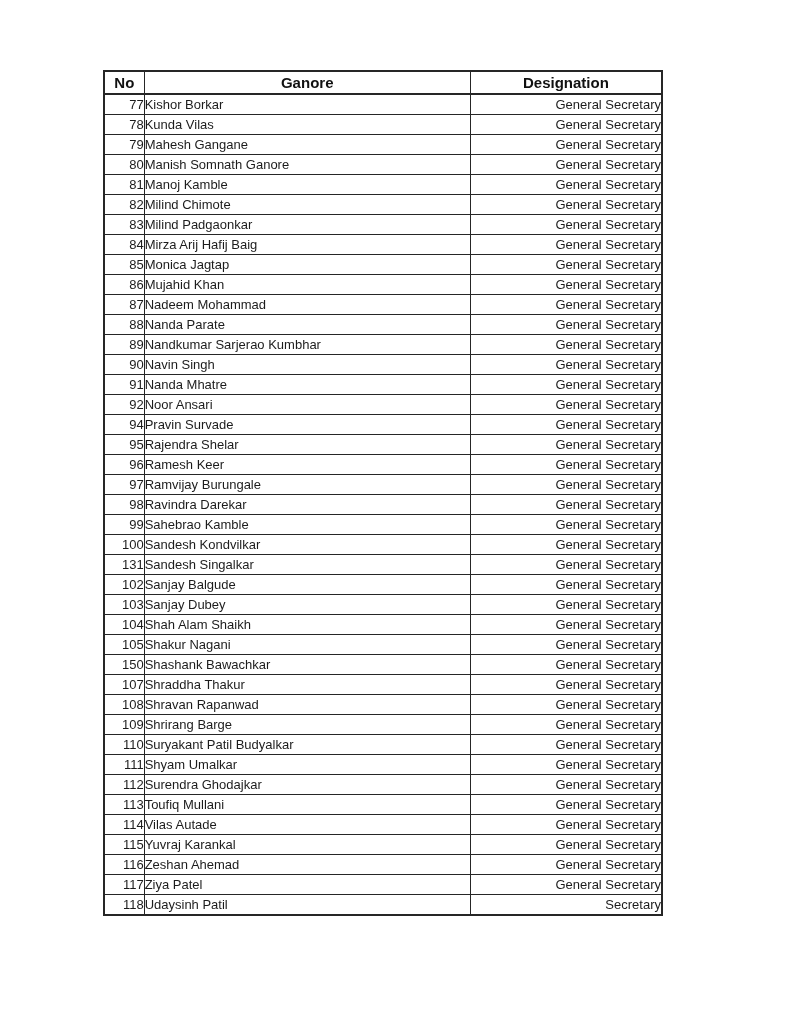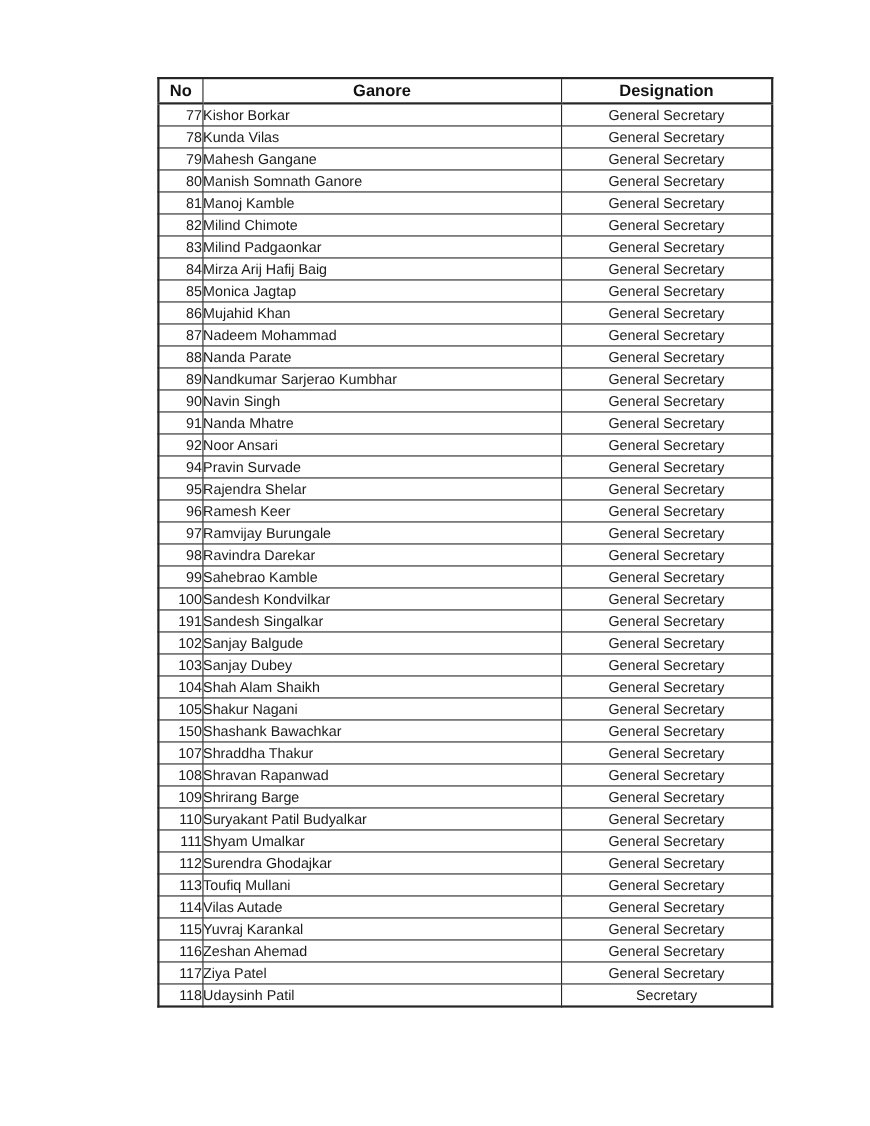--- a/index.html
+++ b/index.html
@@ -26,21 +26,20 @@
     top: 70px;
     width: 560px;
     border-collapse: collapse;
     table-layout: fixed;
   }
   table.roster, table.roster th, table.roster td {
     border: 1px solid #262626;
   }
   table.roster {
     border-width: 2px;
-    margin-left: 40px;
   }
   table.roster thead th {
     border-bottom-width: 2px;
     font-size: 15px;
     font-weight: bold;
     height: 21px;
     padding: 0;
     text-align: center;
     color: #111111;
   }
@@ -56,21 +55,21 @@
   .col-name { width: 325px; }
   .col-desig{ width: 191px; }
   td.col-no {
     text-align: right;
   }
   td.col-name {
     text-align: left;
     padding-left: 8px;
   }
   td.col-desig {
-    text-align: center;
+    text-align: right;
     padding-left: 2px;
   }
 </style>
 </head>
 <body>
 
 <div class="page">
   <table class="roster">
     <colgroup>
       <col class="col-no">
@@ -194,21 +193,21 @@
           <td class="col-no">99</td>
           <td class="col-name">Sahebrao Kamble</td>
           <td class="col-desig">General Secretary</td>
         </tr>
         <tr>
           <td class="col-no">100</td>
           <td class="col-name">Sandesh Kondvilkar</td>
           <td class="col-desig">General Secretary</td>
         </tr>
         <tr>
-          <td class="col-no">191</td>
+          <td class="col-no">131</td>
           <td class="col-name">Sandesh Singalkar</td>
           <td class="col-desig">General Secretary</td>
         </tr>
         <tr>
           <td class="col-no">102</td>
           <td class="col-name">Sanjay Balgude</td>
           <td class="col-desig">General Secretary</td>
         </tr>
         <tr>
           <td class="col-no">103</td>

